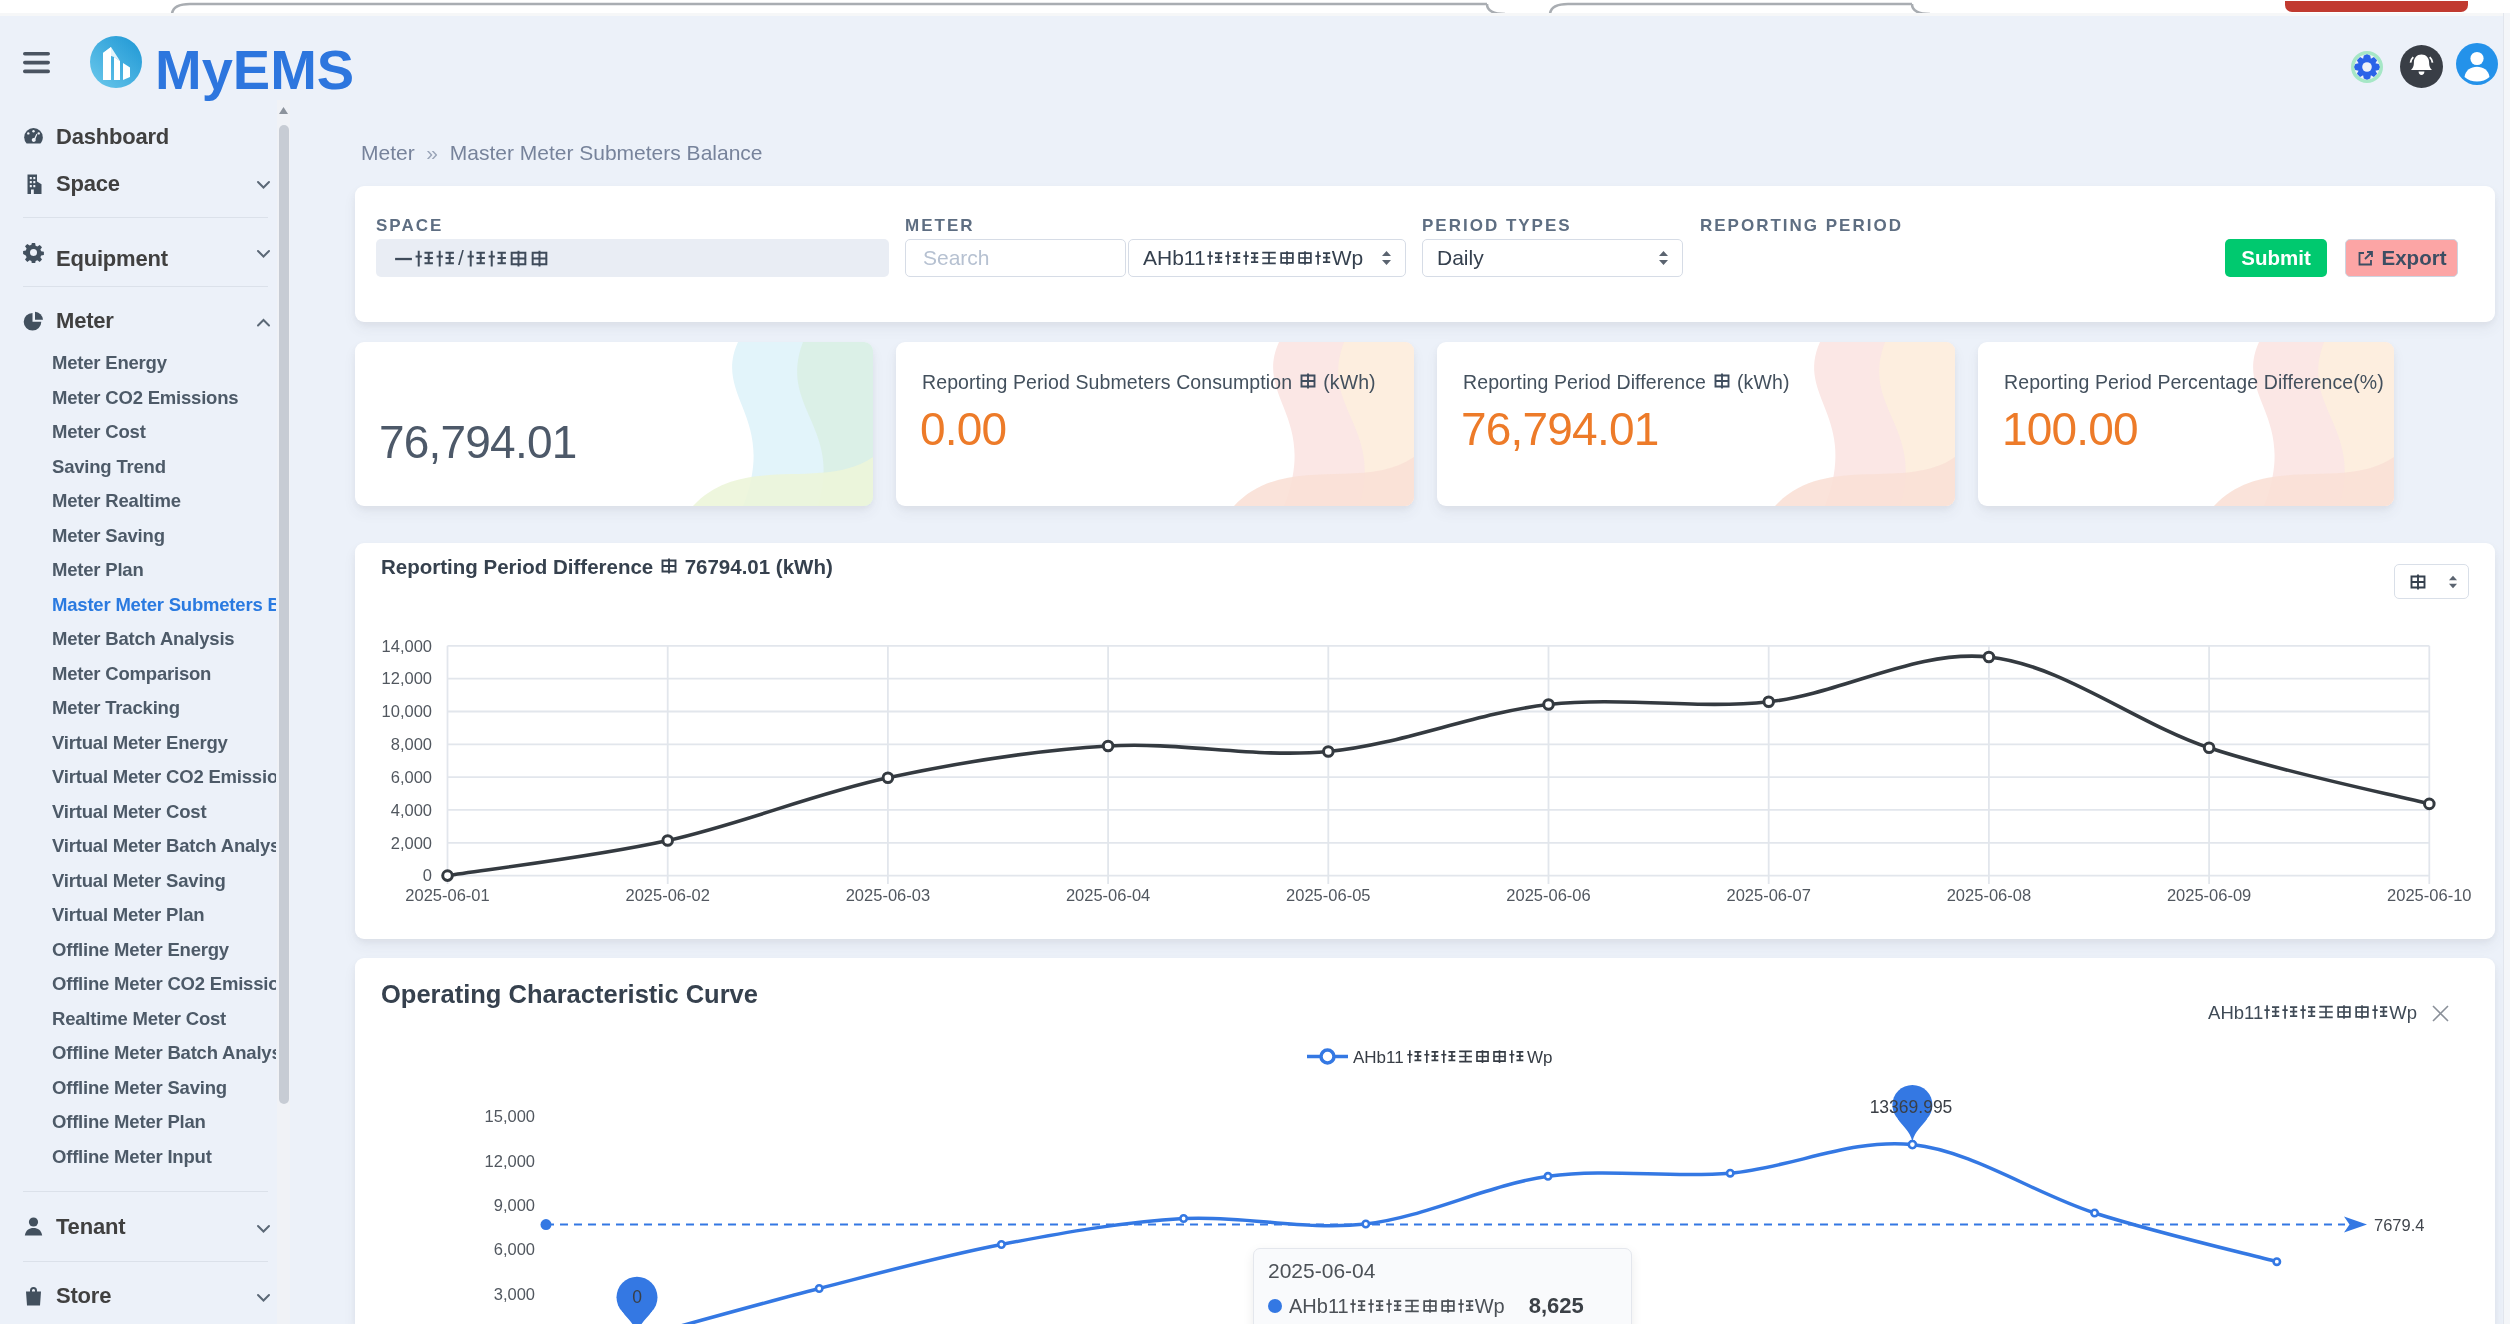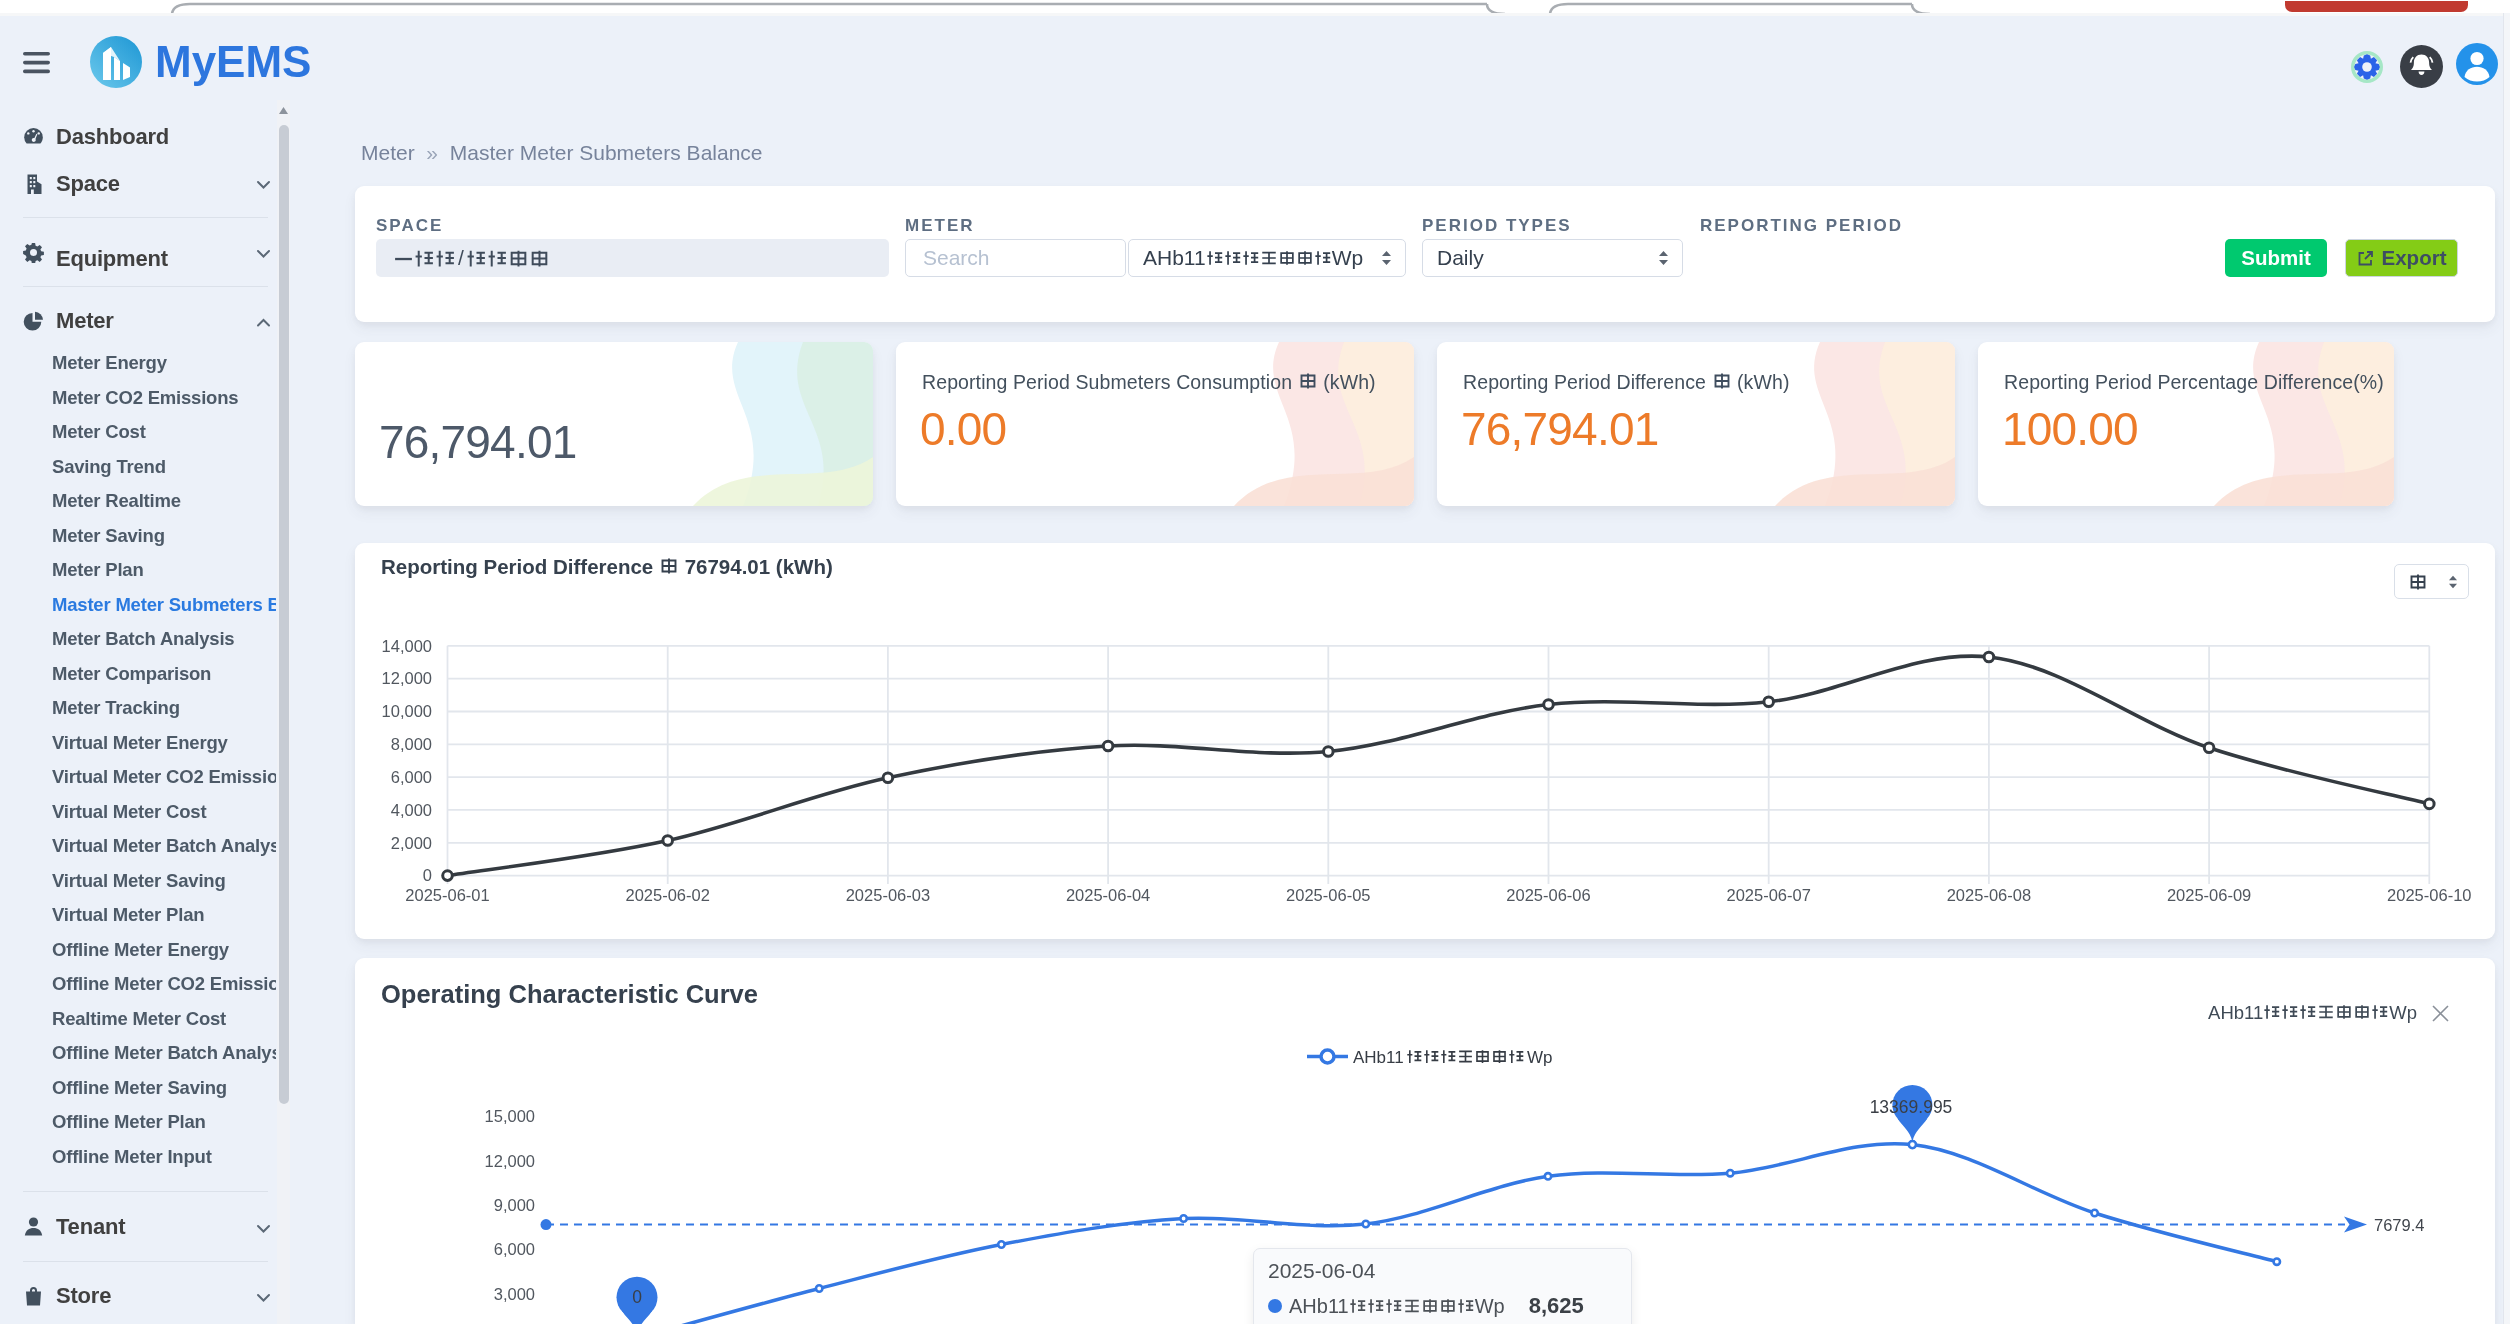--- a/index.html
+++ b/index.html
@@ -56,21 +56,21 @@
 <stop offset="0" stop-color="#1d96d4"></stop>
         <stop offset="1" stop-color="#6cc9ec"></stop>
       </linearGradient>
     </defs>
 <circle cx="26" cy="26" r="26" fill="url(#lg)"></circle>
 <path d="M13 44 L13 17 L21 11 L21 44 Z" fill="#fff"></path>
 <path d="M24 44 L24 21 L30 25 L30 44 Z" fill="#fff"></path>
 <path d="M33 44 L33 27 L40 31.5 L40 41 Z" fill="#fff"></path>
 <path d="M13 17 L21 11 L30 25 L24 21 Z" fill="#fff" opacity=".85"></path>
 </svg>
-<div class="abs" style="left:155px;top:37px;font-size:44px;font-weight:700;color:#2d76de;letter-spacing:0">MyEMS</div>
+<div class="abs" style="left:155px;top:37px;font-size:56px;font-weight:700;color:#2d76de;letter-spacing:0">MyEMS</div>
 
 <svg class="abs" style="left:2351px;top:51px" width="32" height="32" viewBox="0 0 32 32">
 <circle cx="16" cy="16" r="14.2" fill="none" stroke="#a6e7c6" stroke-width="3.6"></circle>
 <path fill="#2a63e8" d="M16 3.2l3.2 1.2.7 3.3 3-1.7 3.2 3.2-1.7 3 3.3.7 1.2 3.1-1.2 3.1-3.3.7 1.7 3-3.2 3.2-3-1.7-.7 3.3L16 28.8l-3.2-1.2-.7-3.3-3 1.7-3.2-3.2 1.7-3-3.3-.7L3.1 16l1.2-3.1 3.3-.7-1.7-3 3.2-3.2 3 1.7.7-3.3z"></path>
 <circle cx="16" cy="16" r="4.8" fill="#eef2f8"></circle>
 </svg>
 <svg class="abs" style="left:2400px;top:45px" width="43" height="43" viewBox="0 0 43 43">
 <circle cx="21.5" cy="21.5" r="21.5" fill="#393e46"></circle>
 <path fill="#fff" d="M21.5 9.5c4.6 0 7.6 3.4 7.6 7.8 0 5 1.7 6.6 2.9 7.6H11c1.2-1 2.9-2.6 2.9-7.6 0-4.4 3-7.8 7.6-7.8z"></path>
 <path fill="#fff" d="M18.6 26.5h5.8c0 2-1.2 3.6-2.9 3.6s-2.9-1.6-2.9-3.6z"></path>
@@ -244,21 +244,21 @@
       </svg>
 </div>
 <div class="flabel" style="left:1067px;top:30px">PERIOD TYPES</div>
 <div class="fselect" style="left:1067px;top:53px;width:261px;padding-left:14px">Daily
 <svg class="updn" viewBox="0 0 13 20">
         <path d="M2 8 L6.5 3 L11 8 Z M2 12 L6.5 17 L11 12 Z" fill="#5b6470"></path>
       </svg>
 </div>
 <div class="flabel" style="left:1345px;top:30px">REPORTING PERIOD</div>
 <div class="finput" style="left:1870px;top:53px;width:102px;background:#00c96f;color:#fff;font-weight:700;font-size:20.5px;justify-content:center">Submit</div>
-<div class="finput" style="left:1990px;top:53px;width:113px;background:#84cc16;border:1.5px solid #ccd4e0;color:#3d4e63;font-weight:700;font-size:20.5px;justify-content:center">
+<div class="finput" style="left:1990px;top:53px;width:113px;background:#fca5a5;border:1.5px solid #ccd4e0;color:#3d4e63;font-weight:700;font-size:20.5px;justify-content:center">
 <svg width="17" height="17" viewBox="0 0 17 17" style="margin-right:8px">
         <path d="M7 3 H2.5 V14.5 H14 V10" fill="none" stroke="#3d4e63" stroke-width="1.8"></path>
         <path d="M10 2 H15 V7 M15 2 L8 9" fill="none" stroke="#3d4e63" stroke-width="1.8"></path>
       </svg>Export</div>
 </div>
 
 <div class="card" style="left:355px;top:342px;width:518px;height:164px;overflow:hidden" id="mc1">
 <svg class="abs" style="right:0;top:0" width="210" height="164" viewBox="0 0 210 164">
 <path fill="#e2f4fa" d="M75,0 C50,55 115,75 80,164 L210,164 L210,0 Z"></path>
 <path fill="#d9eee3" opacity=".85" d="M140,0 C115,65 180,85 155,164 L210,164 L210,0 Z"></path>

